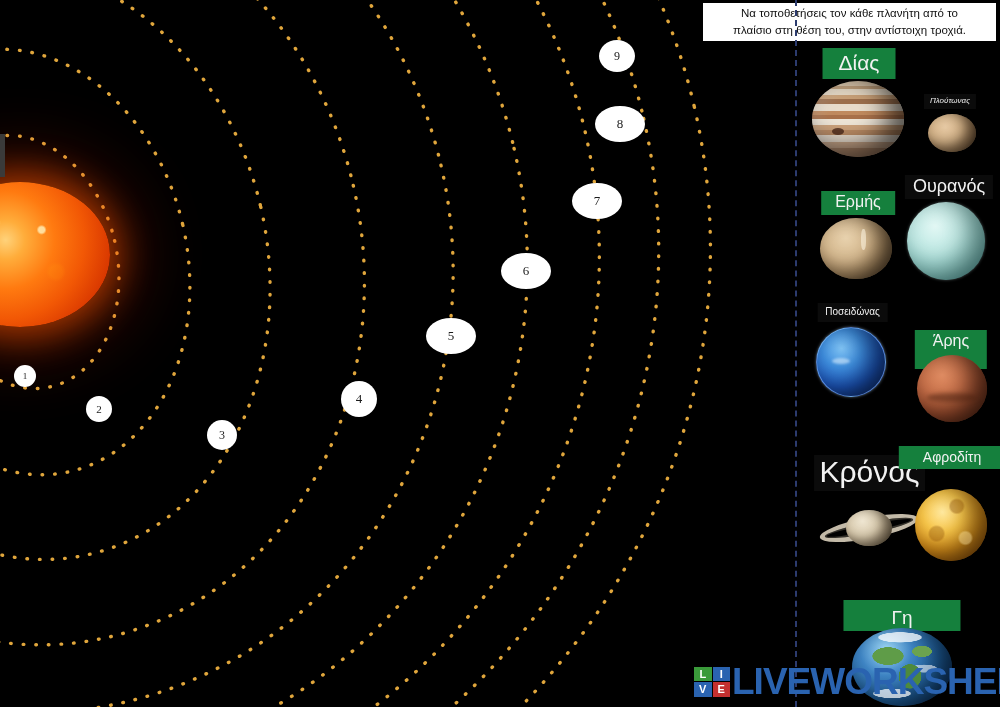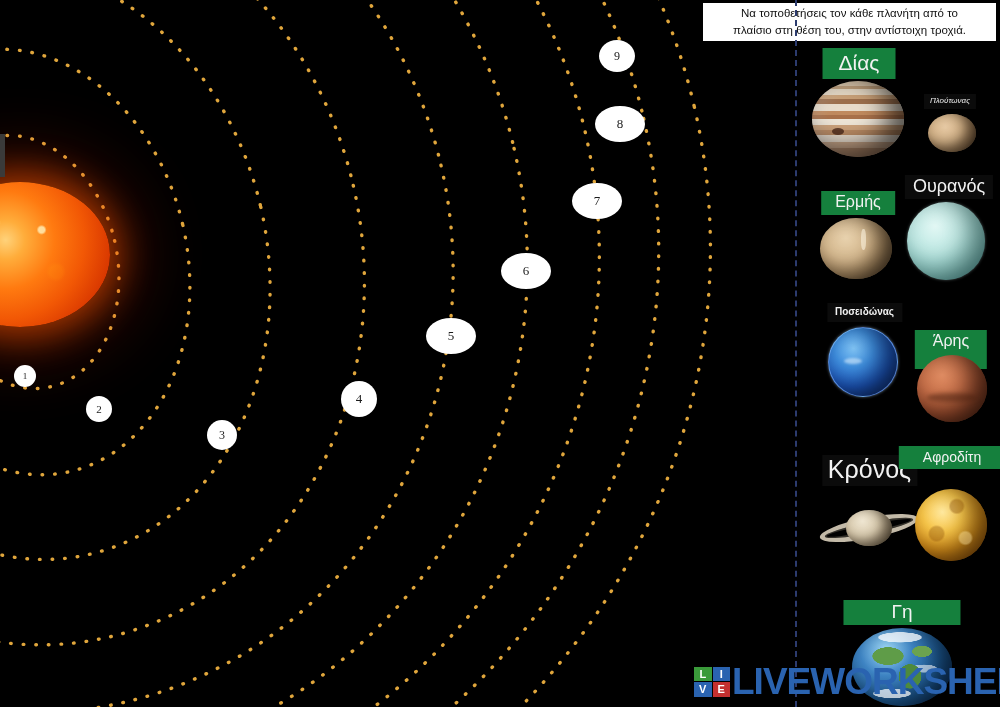--- a/index.html
+++ b/index.html
@@ -278,53 +278,53 @@
       <div class="globe p-mercury" style="left:8px; top:27px; width:72px; height:61px;"></div>
     </div>
 
     <div class="card" style="left:102px; top:175px; width:100px; height:105px;">
       <div class="cap dark" style="font-size:18px; padding:2px 8px 4px;">
         <span>Ουρανός</span>
       </div>
       <div class="globe p-uranus" style="left:8px; top:27px; width:78px; height:78px;"></div>
     </div>
 
-    <div class="card" style="left:20px; top:303px; width:95px; height:93px;font-weight:bold;">
+    <div class="card" style="left:8px; top:303px; width:95px; height:93px;">
       <div class="cap dark" style="font-size:10px; padding:4px 8px 5px;">
         <span>Ποσειδώνας</span>
       </div>
       <div class="globe p-neptune" style="left:11px; top:24px; width:70px; height:70px;"></div>
     </div>
 
     <div class="card" style="left:110px; top:330px; width:88px; height:92px;">
       <div class="cap boxed" style="font-size:16px; padding:3px 18px 20px;text-align:right;">
         <span>Άρης</span>
       </div>
       <div class="globe p-mars" style="left:10px; top:25px; width:70px; height:67px;"></div>
     </div>
 
     <div class="card" style="left:20px; top:455px; width:105px; height:110px;">
-      <div class="cap dark" style="font-size:25px; padding:2px 6px 4px;">
+      <div class="cap dark" style="font-size:30px; padding:2px 6px 4px;">
         <span>Κρόνος</span>
       </div>
       <div class="saturn-wrap" style="left:2px; top:42px; width:100px; height:62px;">
         <div class="saturn-ring"></div>
         <div class="saturn-body"></div>
       </div>
     </div>
 
     <div class="card" style="left:112px; top:446px; width:86px; height:112px;">
       <div class="cap boxed" style="font-size:14px; padding:4px 24px 5px;">
         <span>Αφροδίτη</span>
       </div>
       <div class="globe p-venus" style="left:6px; top:43px; width:72px; height:72px;"></div>
     </div>
 
     <div class="card" style="left:45px; top:600px; width:120px; height:105px;">
-      <div class="cap boxed" style="font-size:19px; padding:2px 48px 4px;">
+      <div class="cap boxed" style="font-size:19px; padding:8px 48px 4px;">
         <span>Γη</span>
       </div>
       <div class="globe p-earth" style="left:10px; top:28px; width:100px; height:78px;"></div>
     </div>
 
   </div>
 
   <div id="logo">
     <div id="logo-badge">
       <span style="background:#3a9a3a;">L</span>

